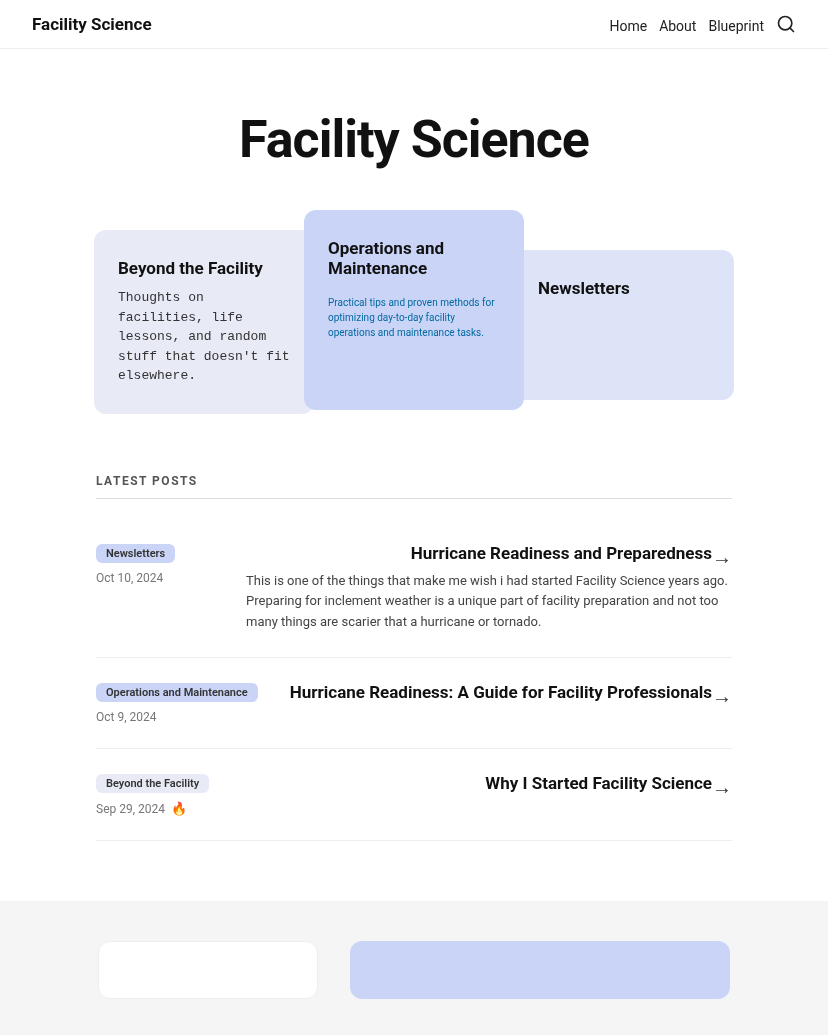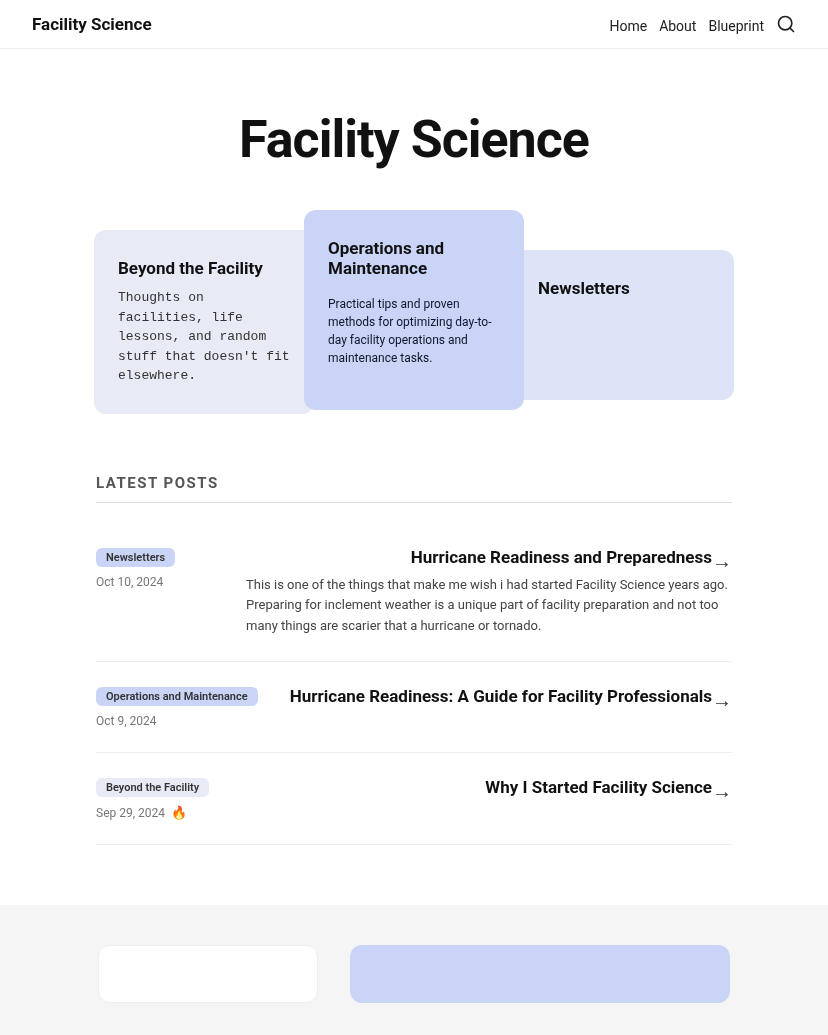--- a/index.html
+++ b/index.html
@@ -18,28 +18,28 @@
 
     
     .cards-row { display: flex; justify-content: center; align-items: flex-start; gap: 0; padding: 20px 40px 60px; max-width: 780px; margin: 0 auto; }
 
     .card-beyond { background: #e8eaf6; border-radius: 12px; padding: 28px 24px; width: 220px; min-height: 180px; }
     .card-beyond h3 { font-size: 17px; font-weight: 700; margin-bottom: 10px; color: #111; }
     .card-beyond p { font-size: 13px; color: #333; line-height: 1.5; font-family: Liberation Mono, monospace; }
 
     .card-ops { background: #c9d4f7; border-radius: 12px; padding: 28px 24px; width: 220px; min-height: 200px; margin-top: -20px; margin-left: -10px; z-index: 2; position: relative; }
     .card-ops h3 { font-size: 17px; font-weight: 700; margin-bottom: 10px; color: #111; }
-    .card-ops p { font-size: 12px; color: #0f172a; line-height: 1.5; margin-top: 17px; }
+    .card-ops p { font-size: 10px; color: #0369a1; line-height: 1.5; margin-top: 17px; }
 
     .card-newsletters { background: #dde4f8; border-radius: 12px; padding: 28px 24px; width: 220px; min-height: 150px; margin-top: 20px; margin-left: -10px; }
     .card-newsletters h3 { font-size: 17px; font-weight: 700; color: #111; }
 
     
     .latest-section { max-width: 700px; margin: 0 auto; padding: 0 32px 60px; }
-    .latest-label { font-size: 15px; font-weight: 700; letter-spacing: 1.5px; text-transform: uppercase; color: #555; margin-bottom: 20px; padding-bottom: 10px; border-bottom: 1px solid #ddd; }
+    .latest-label { font-size: 12px; font-weight: 700; letter-spacing: 1.5px; text-transform: uppercase; color: #555; margin-bottom: 20px; padding-bottom: 10px; border-bottom: 1px solid #ddd; }
 
     .post-item { display: flex; gap: 20px; padding: 24px 0; border-bottom: 1px solid #eee; align-items: flex-start; }
     .post-meta { min-width: 130px; }
     .post-tag { display: inline-block; background: #c9d4f7; border-radius: 6px; padding: 3px 10px; font-size: 11px; font-weight: 600; color: #333; margin-bottom: 8px; }
     .post-tag-beyond { background: #e8eaf6; }
     .post-date { font-size: 12px; color: #777; }
     .post-content { flex: 1; }
     .post-header { display: flex; align-items: center; justify-content: flex-end; }
     .post-title { font-size: 17px; font-weight: 700; color: #111; margin-bottom: 8px; }
     .post-arrow { font-size: 20px; color: #333; cursor: pointer; }

